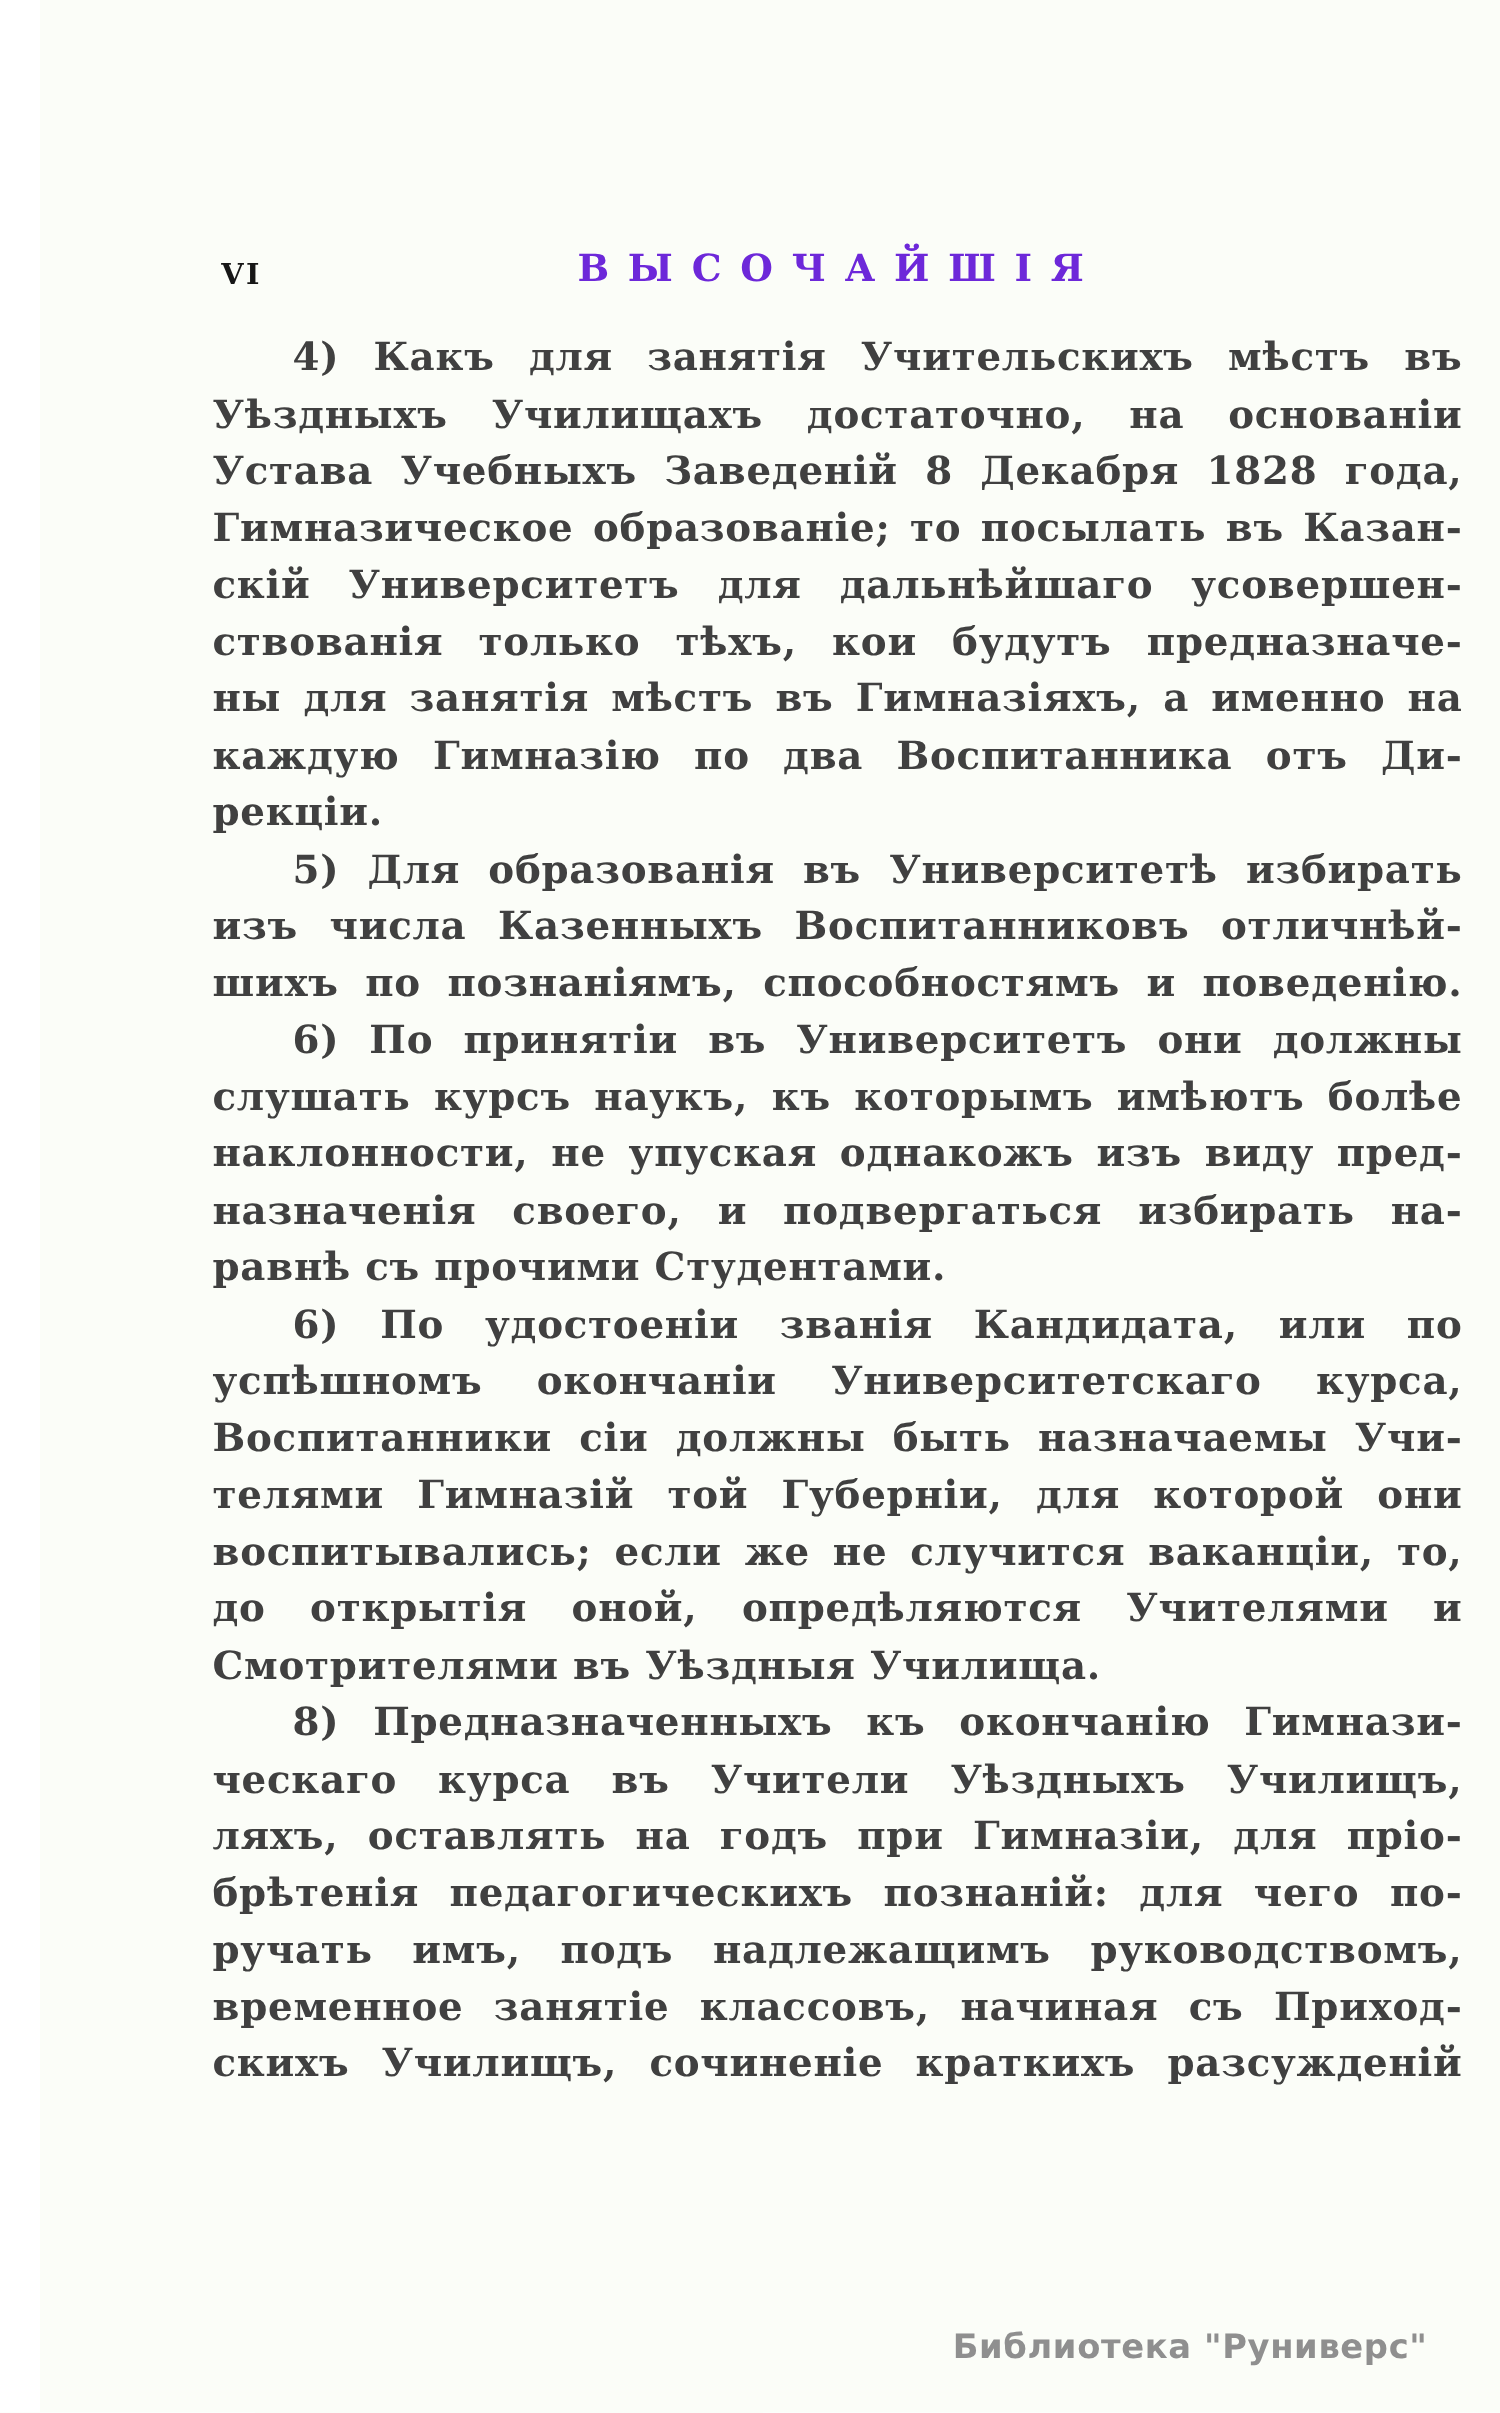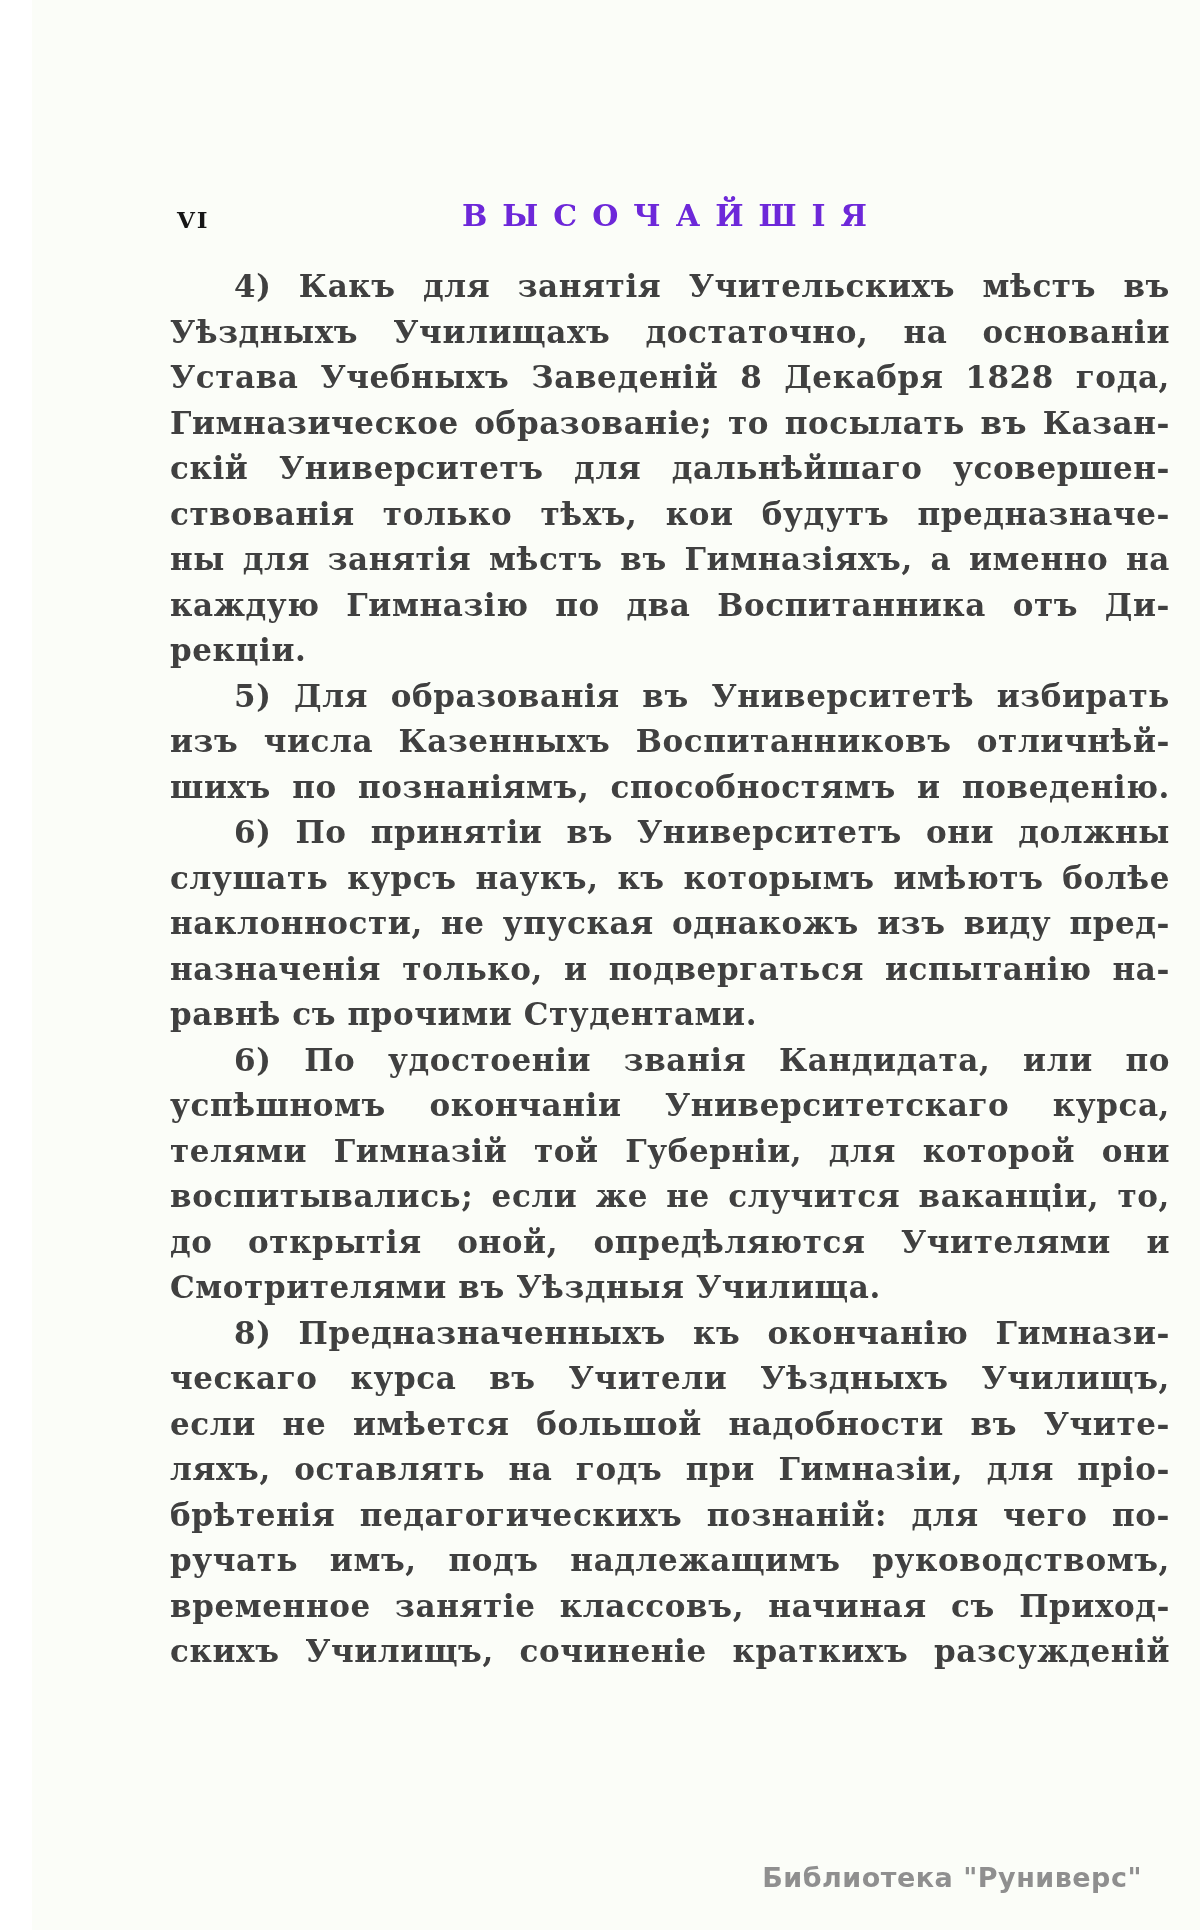--- a/index.html
+++ b/index.html
@@ -97,31 +97,31 @@
       <div class="text-line">ствованія только тѣхъ, кои будутъ предназначе-</div>
       <div class="text-line">ны для занятія мѣстъ въ Гимназіяхъ, а именно на</div>
       <div class="text-line">каждую Гимназію по два Воспитанника отъ Ди-</div>
       <div class="text-line align-left">рекціи.</div>
       <div class="text-line indent">5) Для образованія въ Университетѣ избирать</div>
       <div class="text-line">изъ числа Казенныхъ Воспитанниковъ отличнѣй-</div>
       <div class="text-line">шихъ по познаніямъ, способностямъ и поведенію.</div>
       <div class="text-line indent">6) По принятіи въ Университетъ они должны</div>
       <div class="text-line">слушать курсъ наукъ, къ которымъ имѣютъ болѣе</div>
       <div class="text-line">наклонности, не упуская однакожъ изъ виду пред-</div>
-      <div class="text-line">назначенія только, и подвергаться испытанію на-</div>
+      <div class="text-line">назначенія своего, и подвергаться избирать на-</div>
       <div class="text-line align-left">равнѣ съ прочими Студентами.</div>
       <div class="text-line indent">6) По удостоеніи званія Кандидата, или по</div>
       <div class="text-line">успѣшномъ окончаніи Университетскаго курса,</div>
+      <div class="text-line">Воспитанники сіи должны быть назначаемы Учи-</div>
       <div class="text-line">телями Гимназій той Губерніи, для которой они</div>
       <div class="text-line">воспитывались; если же не случится ваканціи, то,</div>
       <div class="text-line">до открытія оной, опредѣляются Учителями и</div>
       <div class="text-line align-left">Смотрителями въ Уѣздныя Училища.</div>
       <div class="text-line indent">8) Предназначенныхъ къ окончанію Гимнази-</div>
       <div class="text-line">ческаго курса въ Учители Уѣздныхъ Училищъ,</div>
-      <div class="text-line">если не имѣется большой надобности въ Учите-</div>
       <div class="text-line">ляхъ, оставлять на годъ при Гимназіи, для пріо-</div>
       <div class="text-line">брѣтенія педагогическихъ познаній: для чего по-</div>
       <div class="text-line">ручать имъ, подъ надлежащимъ руководствомъ,</div>
       <div class="text-line">временное занятіе классовъ, начиная съ Приход-</div>
       <div class="text-line">скихъ Училищъ, сочиненіе краткихъ разсужденій</div>
     </div>
 
   <div class="watermark">Библиотека "Руниверс"</div>
 
 </div>

